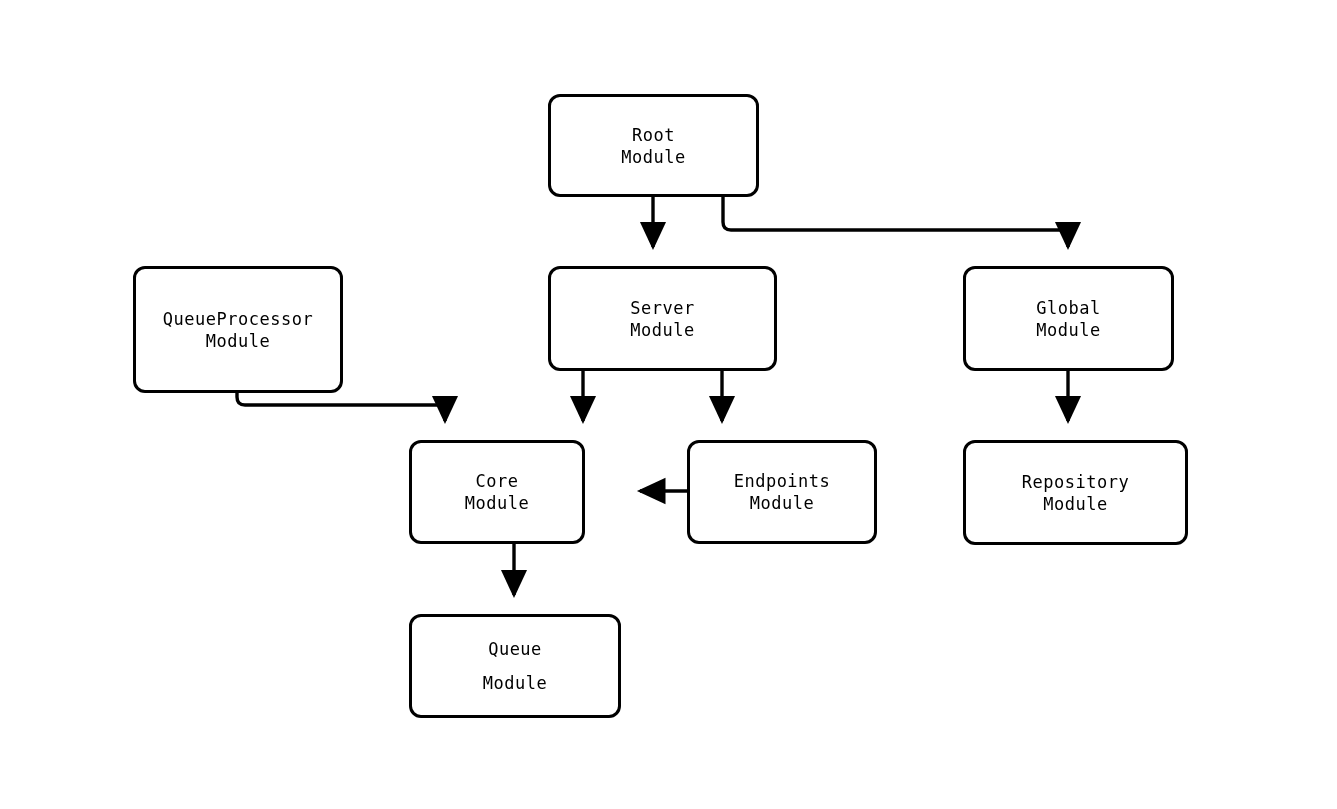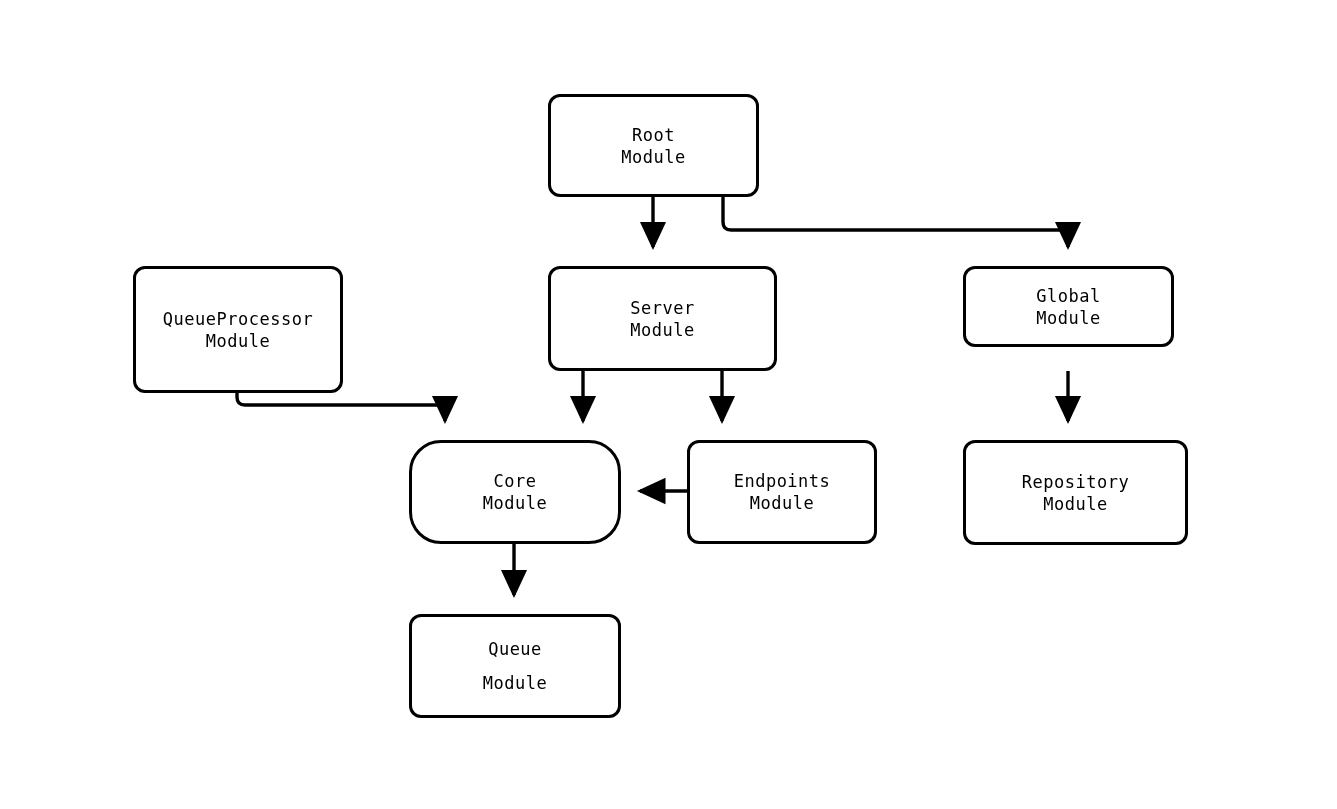--- a/index.html
+++ b/index.html
@@ -87,26 +87,26 @@
   <div class="node" style="left:133px; top:266px; width:210px; height:127px;">
     <span class="node-line">QueueProcessor</span>
     <span class="node-line">Module</span>
   </div>
 
   <div class="node" style="left:548px; top:266px; width:229px; height:105px;">
     <span class="node-line">Server</span>
     <span class="node-line">Module</span>
   </div>
 
-  <div class="node" style="left:963px; top:266px; width:211px; height:81px;">
+  <div class="node" style="left:963px; top:266px; width:211px; height:105px;">
     <span class="node-line">Global</span>
     <span class="node-line">Module</span>
   </div>
 
-  <div class="node" style="left:409px; top:440px; width:212px; height:104px;border-radius:32px;">
+  <div class="node" style="left:409px; top:440px; width:176px; height:104px;">
     <span class="node-line">Core</span>
     <span class="node-line">Module</span>
   </div>
 
   <div class="node" style="left:687px; top:440px; width:190px; height:104px;">
     <span class="node-line">Endpoints</span>
     <span class="node-line">Module</span>
   </div>
 
   <div class="node" style="left:963px; top:440px; width:225px; height:105px;">

